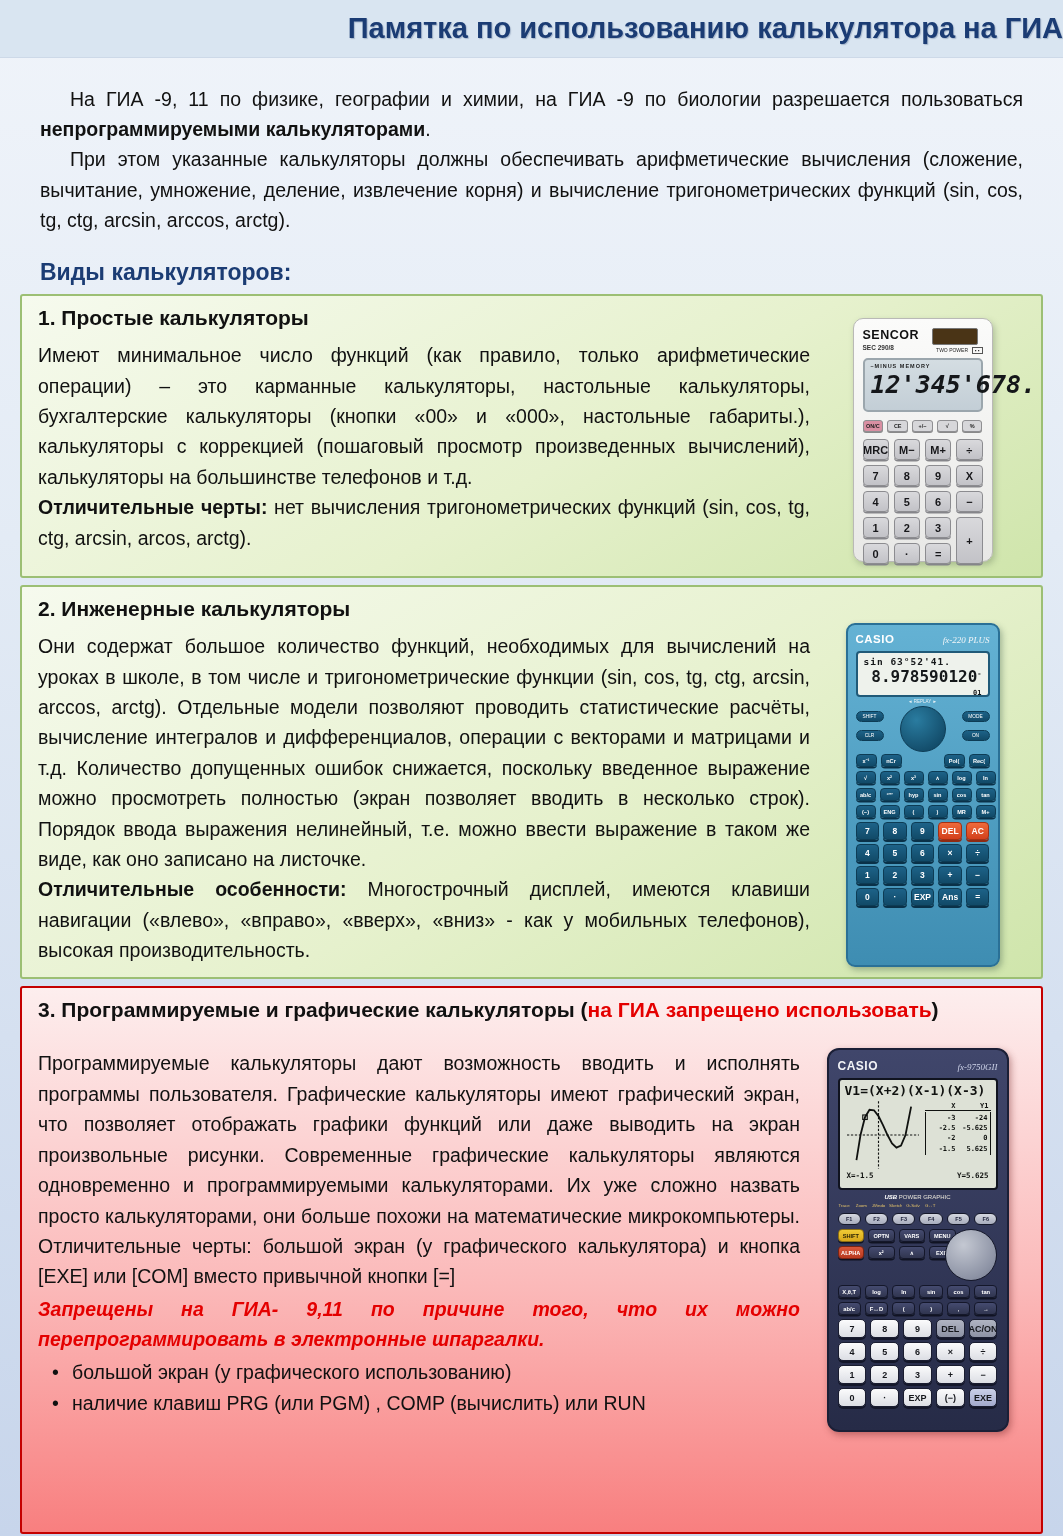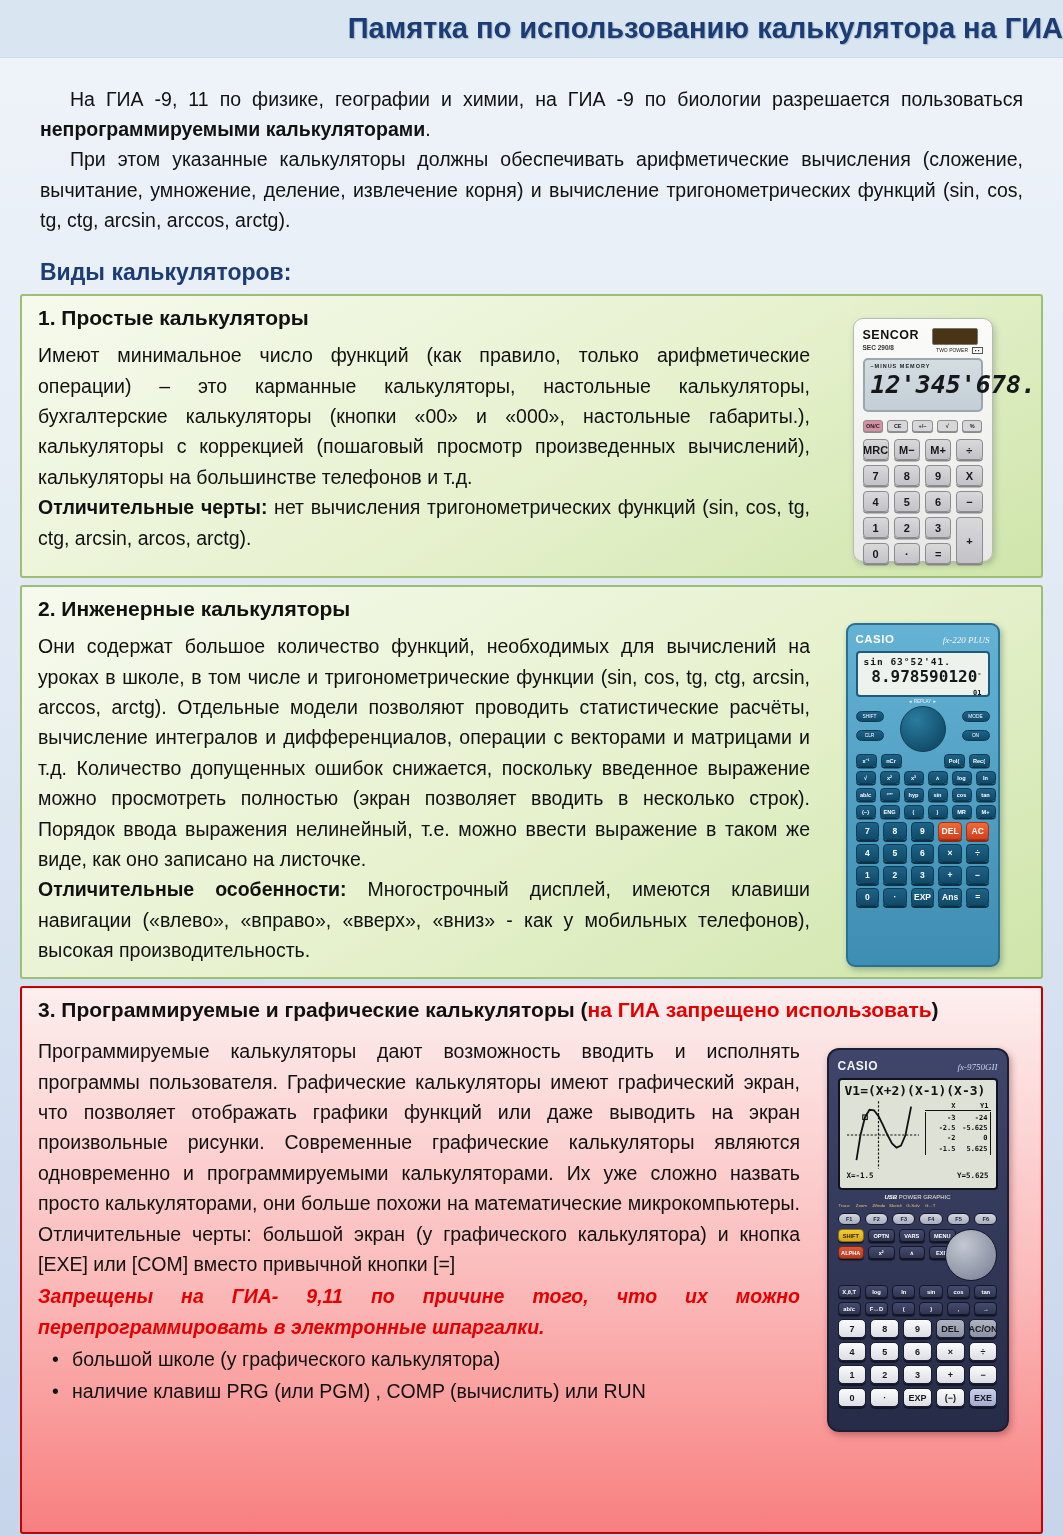--- a/index.html
+++ b/index.html
@@ -364,26 +364,26 @@
             </div>
           </div>
       </div>
     </div>
   </div>
 
   <div class="box red" id="box3">
     <div class="sec-title" style="">
       <span>3. Программируемые и графические калькуляторы (</span><span class="red-txt">на ГИА запрещено использовать</span><span>)</span>
     </div>
-    <div class="box-flex" style="margin-top:14px;">
+    <div class="box-flex" style="margin-top:14px;align-items:center;">
       <div class="txtcol">
         <div class="sec-body">Программируемые калькуляторы дают возможность вводить и исполнять программы пользователя. Графические калькуляторы имеют графический экран, что позволяет отображать графики функций или даже выводить на экран произвольные рисунки. Современные графические калькуляторы являются одновременно и программируемыми калькуляторами. Их уже сложно назвать просто калькуляторами, они больше похожи на математические микрокомпьютеры. Отличительные черты: большой экран (у графического калькулятора) и кнопка [EXE] или [COM] вместо привычной кнопки [=]</div>
         <div class="warning">Запрещены на ГИА- 9,11 по причине того, что их можно перепрограммировать в электронные шпаргалки.</div>
         <ul class="bullets">
-            <li>большой школе (у графического калькулятора)</li>
+            <li>большой экран (у графического использованию)</li>
             <li>наличие клавиш PRG (или PGM) , COMP (вычислить) или RUN</li>
           </ul>
       </div>
       <div class="imgcol" style="width:215px;">
         <div class="calc3">
           <div class="c3-head">
             <span class="c3-brand">CASIO</span>
             <span class="c3-model">fx-9750GII</span>
           </div>
           <div class="c3-screen">

